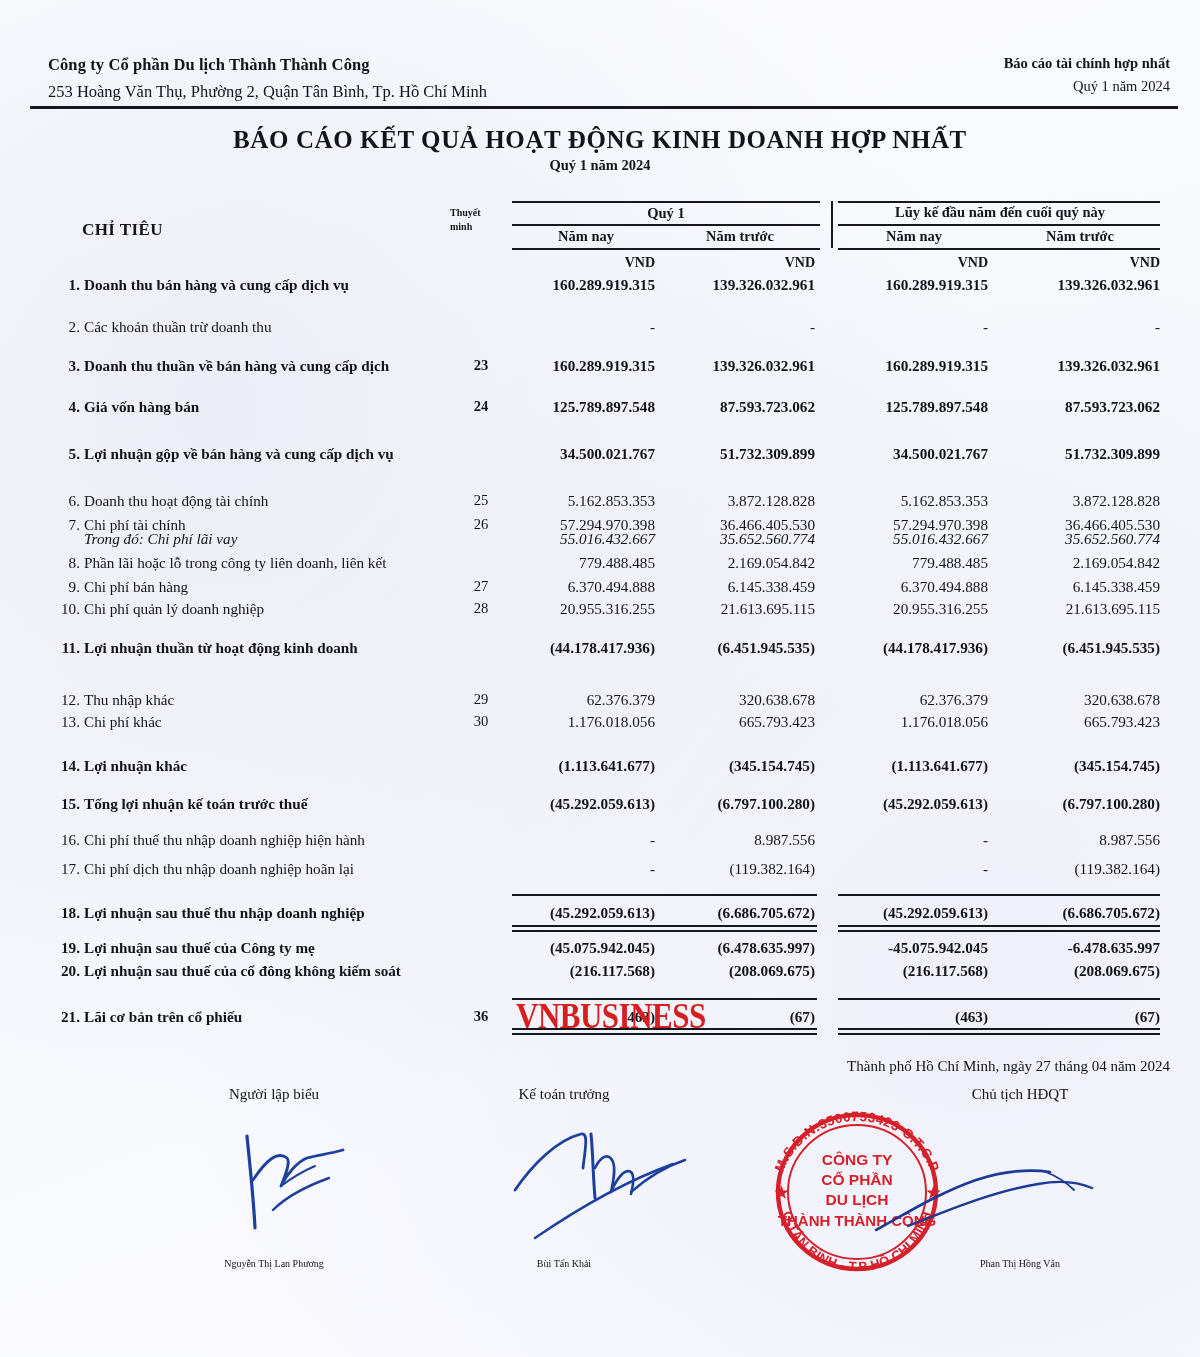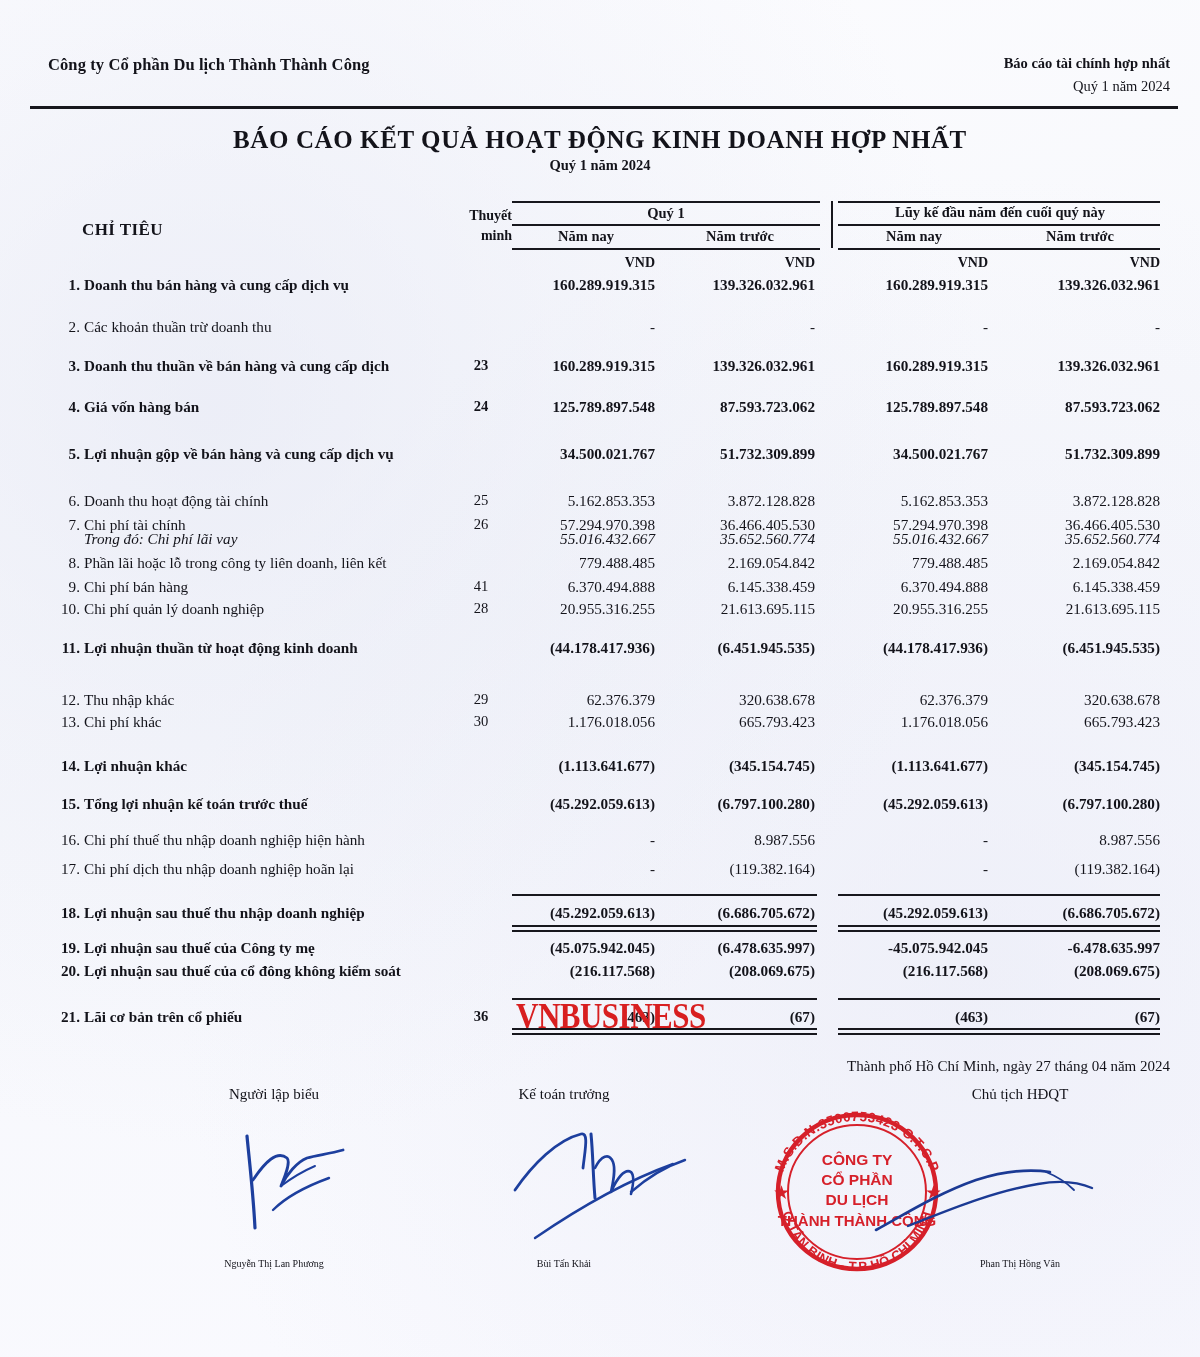--- a/index.html
+++ b/index.html
@@ -79,22 +79,22 @@
 
   .hdr-chitieu {
     position: absolute;
     left: 82px; top: 220px;
     font-size: 17px; font-weight: bold;
     letter-spacing: 0.4px;
   }
   .hdr-thuyet {
     position: absolute;
     left: 450px; top: 206px;
-    width: 62px; text-align: right;
-    font-size: 14px; font-weight: bold; line-height: 1.42;
+    width: 62px; text-align: left;
+    font-size: 10px; font-weight: bold; line-height: 1.42;
   }
   .hdr-group-q1 {
     position: absolute;
     left: 512px; top: 205px; width: 308px;
     text-align: center; font-size: 14.5px; font-weight: bold;
   }
   .hdr-group-cum {
     position: absolute;
     left: 840px; top: 204px; width: 320px;
     text-align: center; font-size: 14.5px; font-weight: bold;
@@ -190,20 +190,21 @@
 </style>
 </head>
 <body>
 
 <div class="page">
   <div class="scan-tint"></div>
 
   <div class="letterhead">
     <div class="lh-left">
       <div class="lh-company">Công ty Cổ phần Du lịch Thành Thành Công</div>
+      <div class="lh-address">253 Hoàng Văn Thụ, Phường 2, Quận Tân Bình, Tp. Hồ Chí Minh</div>
     </div>
     <div class="lh-right">
       <div class="lh-report">Báo cáo tài chính hợp nhất</div>
       <div class="lh-period">Quý 1 năm 2024</div>
     </div>
   </div>
   <div class="rule-thick"></div>
 
   <div class="doc-title">BÁO CÁO KẾT QUẢ HOẠT ĐỘNG KINH  DOANH HỢP NHẤT</div>
   <div class="doc-subtitle">Quý 1 năm 2024</div>
@@ -317,21 +318,21 @@
           <div class="r-label">Phần lãi hoặc lỗ trong công ty liên doanh, liên kết</div>
           <div class="r-note"></div>
           <div class="c1">779.488.485</div>
           <div class="c2">2.169.054.842</div>
           <div class="c3">779.488.485</div>
           <div class="c4">2.169.054.842</div>
         </div>
         <div class="row" style="top: 578px;">
           <div class="r-num">9.</div>
           <div class="r-label">Chi phí bán hàng</div>
-          <div class="r-note">41</div>
+          <div class="r-note">27</div>
           <div class="c1">6.370.494.888</div>
           <div class="c2">6.145.338.459</div>
           <div class="c3">6.370.494.888</div>
           <div class="c4">6.145.338.459</div>
         </div>
         <div class="row" style="top: 600px;">
           <div class="r-num">10.</div>
           <div class="r-label">Chi phí quản lý doanh nghiệp</div>
           <div class="r-note">28</div>
           <div class="c1">20.955.316.255</div>

